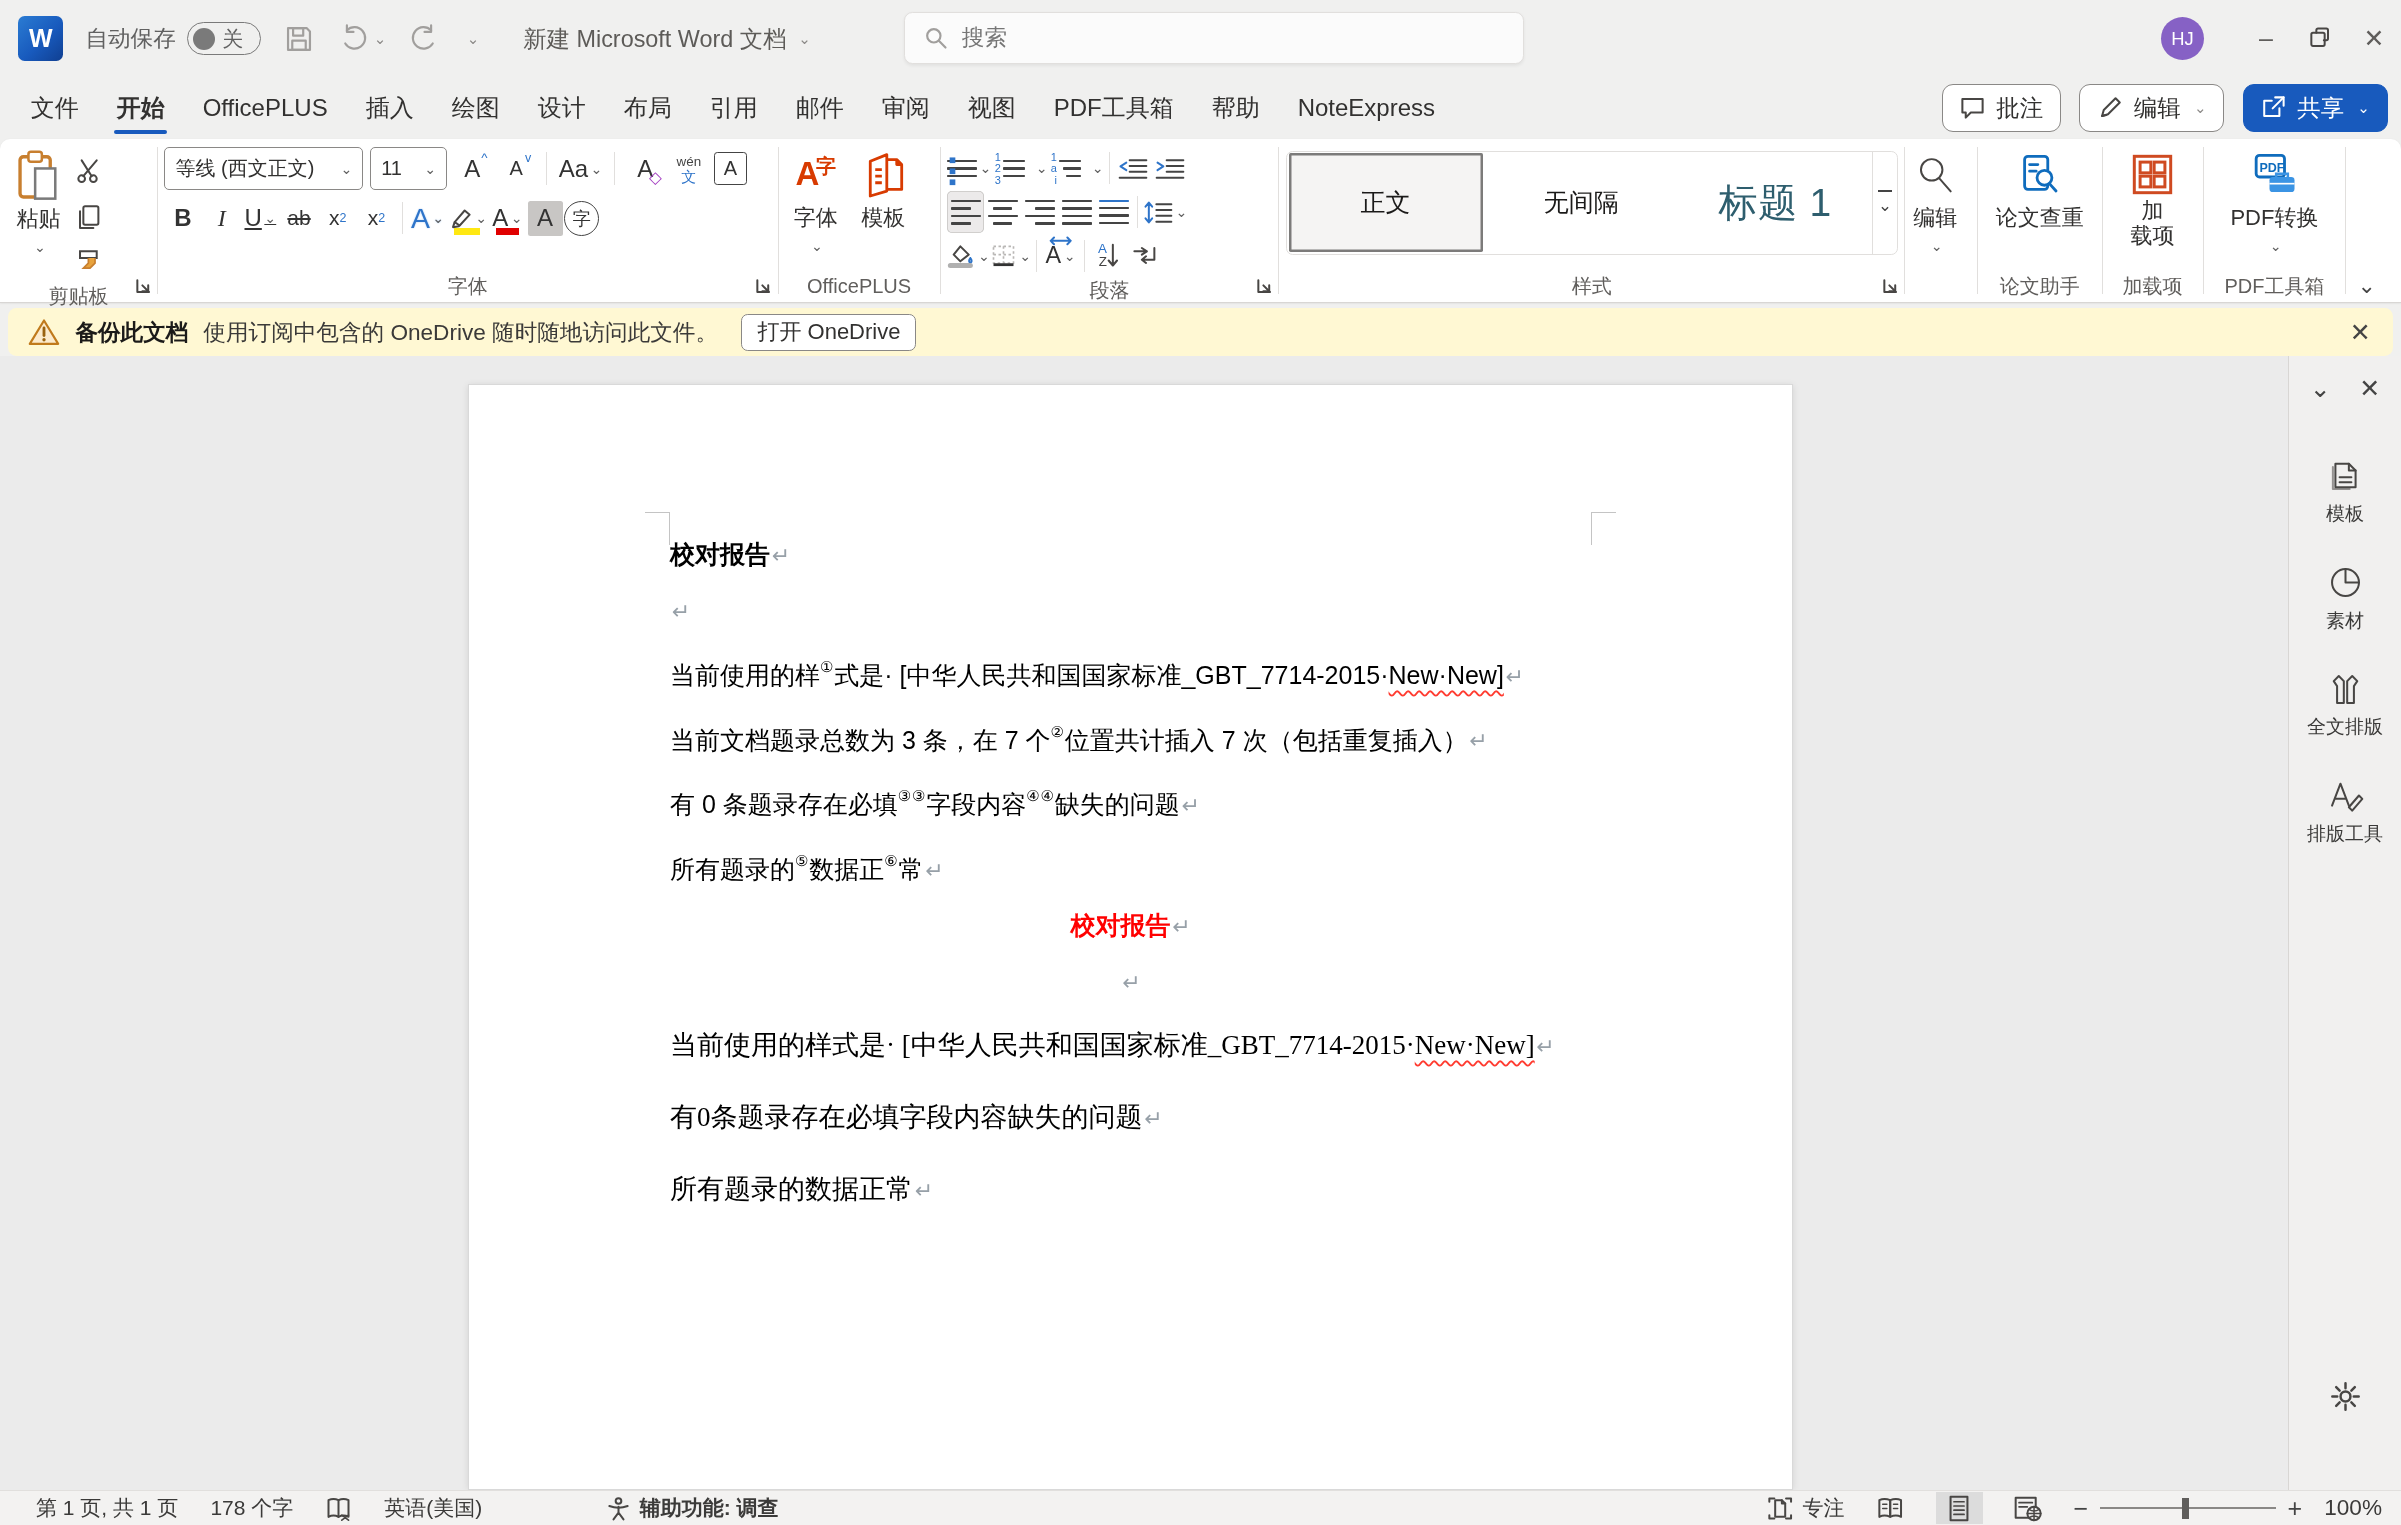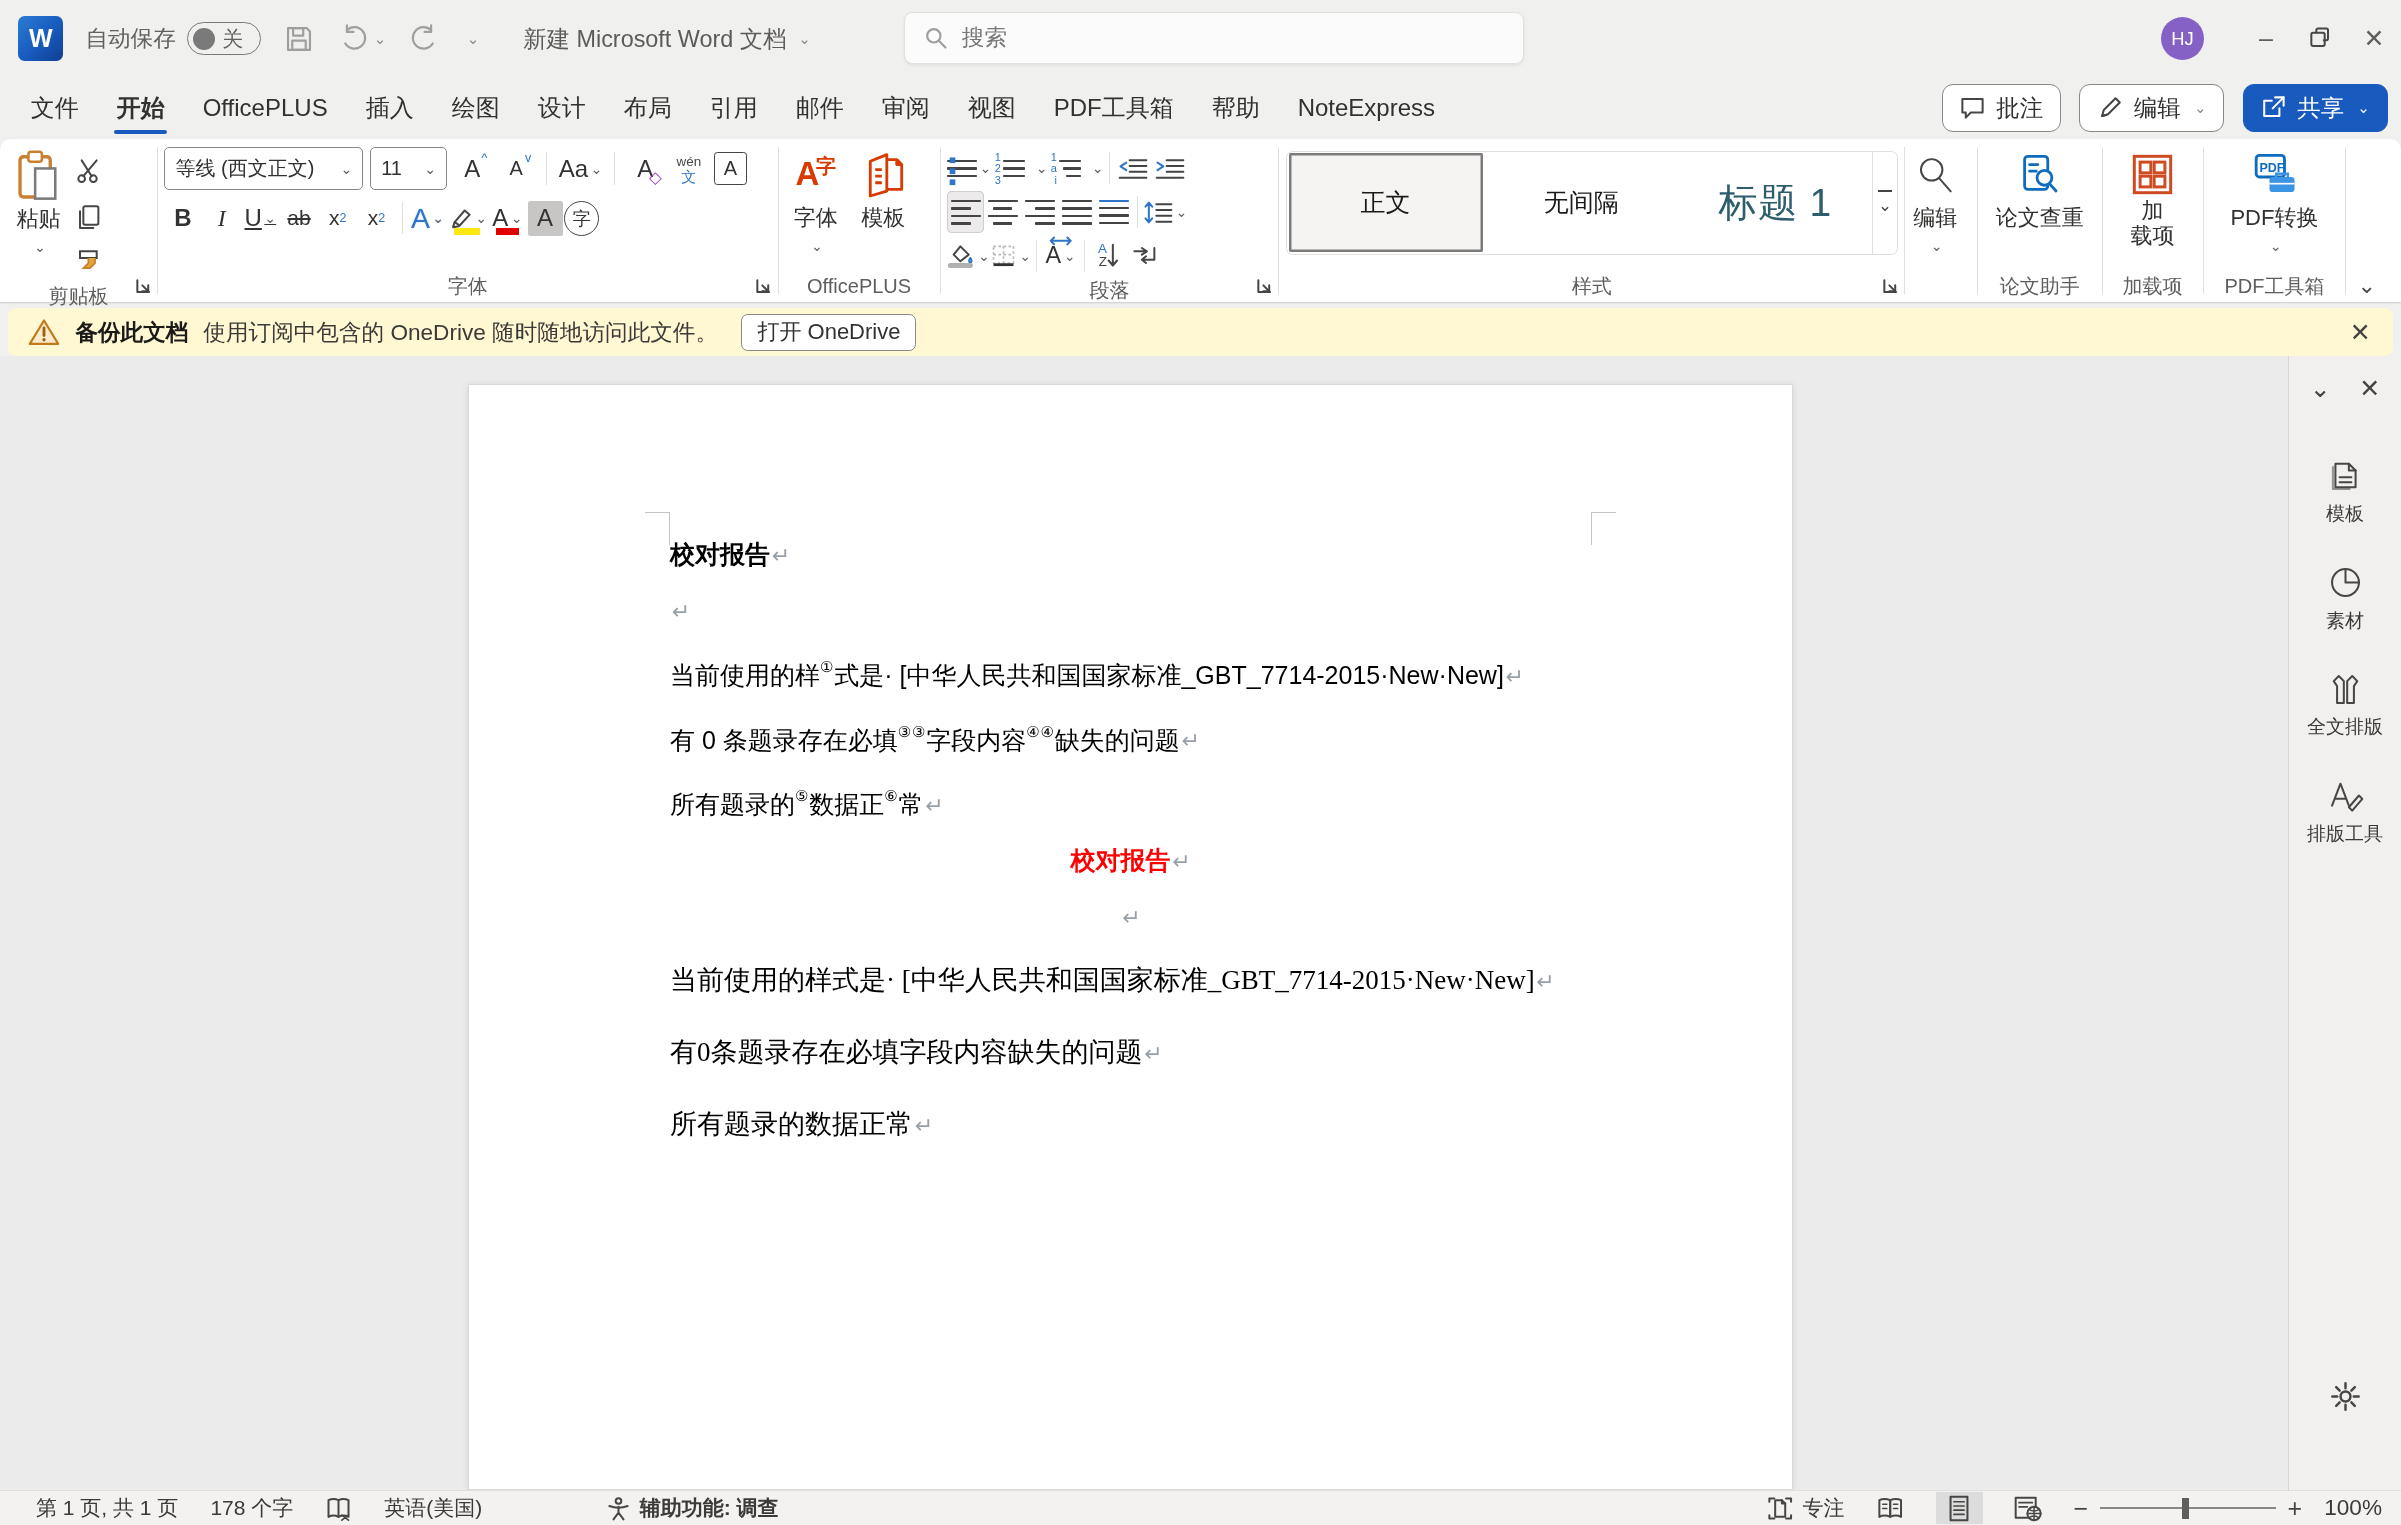--- a/index.html
+++ b/index.html
@@ -73,21 +73,21 @@
   .docarea { flex:1; position:relative; }
   .page { position:absolute; left:468px; top:28px; width:1325px; bottom:0; background:#fff; border:0.8px solid #d9d9d9; box-shadow:0 0.8px 6.7px rgba(0,0,0,.10); }
   .pagecontent { position:absolute; left:201px; right:201px; top:142px; }
   .cropmark { position:absolute; width:25px; height:33px; }
   .cropmark.l { left:176px; top:127px; border-top:1.7px solid #c4c4c4; border-right:1.7px solid #c4c4c4; }
   .cropmark.r { right:176px; top:127px; border-top:1.7px solid #c4c4c4; border-left:1.7px solid #c4c4c4; }
   .p { font-size:25px; line-height:55px; color:#000; white-space:pre-wrap; }
   .p.serif { font-family:"Liberation Serif", serif; font-size:27px; line-height:70px; }
   .p.center { text-align:center; }
   .p .sup { font-size:15px; vertical-align:11.7px; letter-spacing:0.8px; }
-  .p .squig { text-decoration-style:wavy; text-decoration-color:#ff3b30; text-decoration-thickness:1.7px; text-underline-offset:5.9px;margin-top:24px; }
+  .p .squig { text-decoration:underline; text-decoration-style:wavy; text-decoration-color:#ff3b30; text-decoration-thickness:1.7px; text-underline-offset:5.9px;margin-top:24px; }
   .p .pilcrow { color:#97a0a8; font-size:22px; padding-left:1.7px; }
 
   
   .rail { width:113px; background:#f1f0ef; border-left:0.8px solid #d8d6d4; display:flex; flex-direction:column; align-items:center; position:relative; flex:0 0 auto; }
   .rail-top { display:flex; gap:28.4px; margin-top:18.4px; color:#444; font-size:25px; }
   .rail-item { display:flex; flex-direction:column; align-items:center; gap:6.7px; margin-top:37px; color:#3b3a39; font-size:19px; }
   .rail-gear { position:absolute; bottom:74px; }
 
   
   .statusbar { height:35px; background:#f3f2f1; border-top:0.8px solid #e1dfdd; display:flex; align-items:center; font-size:21px; color:#3b3a39; flex:0 0 auto; position:relative; }
@@ -611,20 +611,21 @@
 
   <div class="workarea">
     <div class="docarea">
       <div class="page">
         <div class="cropmark l"></div>
         <div class="cropmark r"></div>
         <div class="pagecontent" id="docContent">
             <div class="p"><span style="font-weight: bold;">校对报告</span><span class="pilcrow">↵</span></div>
             <div class="p"><span class="pilcrow">↵</span></div>
             <div class="p"><span>当前使用的样</span><span class="sup">①</span><span>式是· [中华人民共和国国家标准_GBT_7714-2015·</span><span class="squig">New·New]</span><span class="pilcrow">↵</span></div>
+            <div class="p"><span>当前文档题录总数为 3 条，在 7 个</span><span class="sup">②</span><span>位置共计插入 7 次（包括重复插入）</span><span class="pilcrow">↵</span></div>
             <div class="p"><span>有 0 条题录存在必填</span><span class="sup">③③</span><span>字段内容</span><span class="sup">④④</span><span>缺失的问题</span><span class="pilcrow">↵</span></div>
             <div class="p"><span>所有题录的</span><span class="sup">⑤</span><span>数据正</span><span class="sup">⑥</span><span>常</span><span class="pilcrow">↵</span></div>
             <div class="p center"><span style="font-weight: bold; color: rgb(255, 0, 0);">校对报告</span><span class="pilcrow">↵</span></div>
             <div class="p center"><span class="pilcrow">↵</span></div>
             <div class="p serif"><span>当前使用的样式是· [中华人民共和国国家标准_GBT_7714-2015·</span><span class="squig">New·New]</span><span class="pilcrow">↵</span></div>
             <div class="p serif"><span>有0条题录存在必填字段内容缺失的问题</span><span class="pilcrow">↵</span></div>
             <div class="p serif"><span>所有题录的数据正常</span><span class="pilcrow">↵</span></div>
           </div>
       </div>
     </div>

